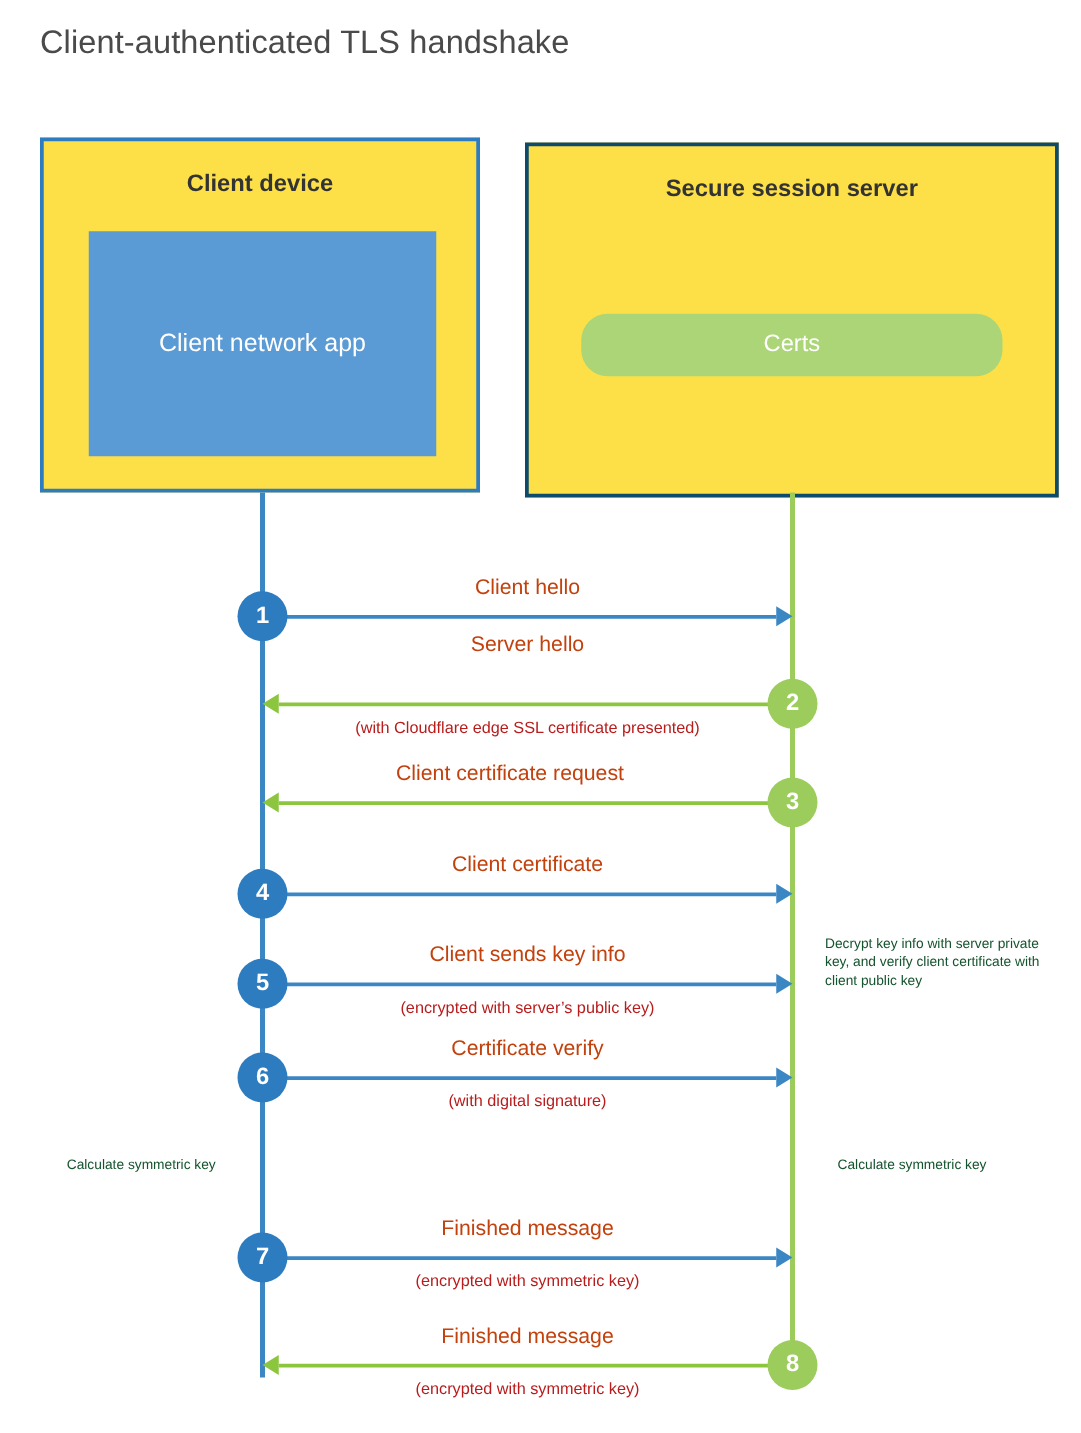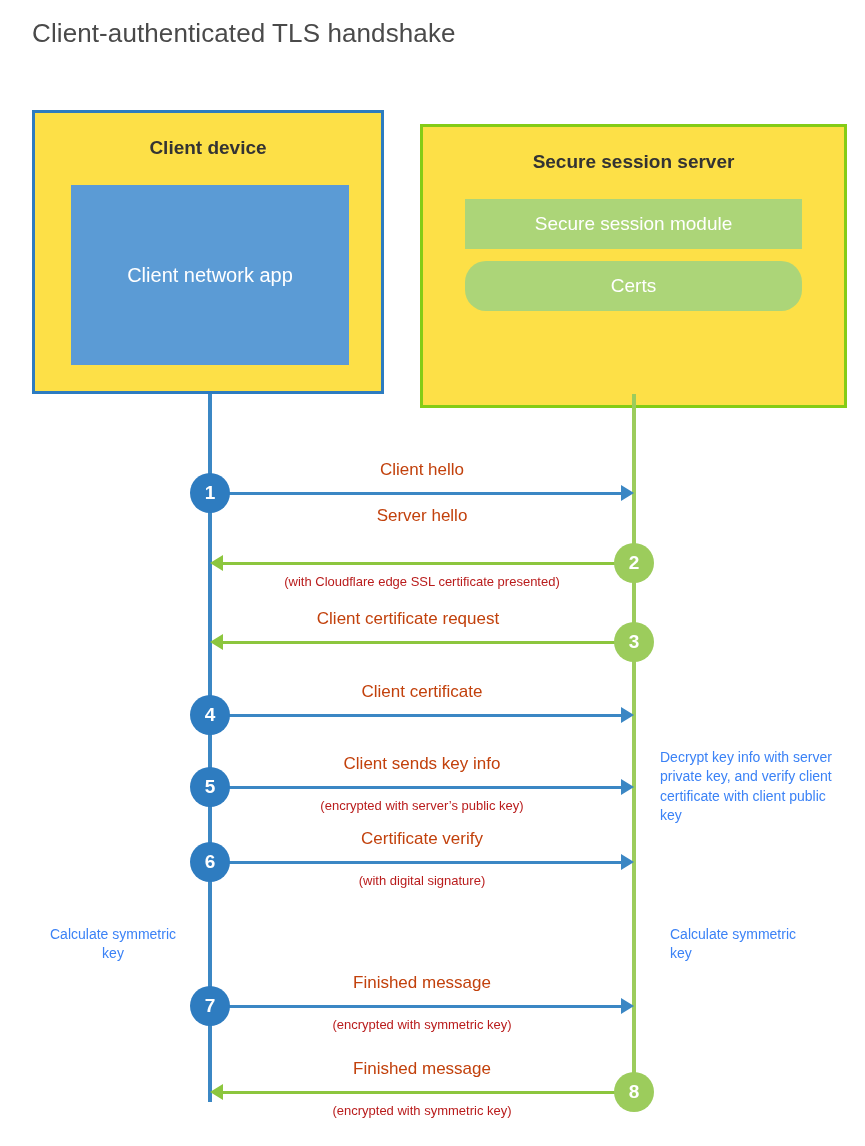--- a/index.html
+++ b/index.html
@@ -14,21 +14,21 @@
   
   .title {
     position:absolute; left:32px; top:18px;
     font-size:26px; font-weight:400; color:#4a4a4a;
     letter-spacing:0.1px; white-space:nowrap;
   }
 
   
   .panel { position:absolute; background:#fde047; }
   .panel-client { left:32px; top:110px; width:352px; height:284px; border:3px solid #2d7cc0; }
-  .panel-server { left:420px; top:124px; width:427px; height:284px; border:3px solid #84cc16; }
+  .panel-server { left:420px; top:114px; width:427px; height:284px; border:3px solid #0c4a6e; }
 
   .panel-title {
     position:absolute; left:0; right:0; top:24px;
     text-align:center; font-size:19px; font-weight:bold; color:#333333;
   }
 
   .client-app {
     position:absolute; left:36px; top:72px; width:278px; height:180px;
     background:#5b9bd5; color:#ffffff;
     display:flex; align-items:center; justify-content:center; text-align:center;
@@ -79,40 +79,39 @@
     position:absolute; text-align:center;
     font-size:17px; color:#c2410c; white-space:nowrap;
   }
   .msg-sub {
     position:absolute; text-align:center;
     font-size:13px; color:#b91c1c; white-space:nowrap;
   }
 
   
   .side-note {
-    position:absolute; font-size:14px; color:#3b82f6; line-height:1.38;
+    position:absolute; font-size:11px; color:#14532d; line-height:1.38;
   }
   .side-note.right-col { text-align:left; }
   .side-note.left-col  { text-align:center; }
 </style>
 </head>
 <body>
 
 <div id="canvas">
 
   <div class="title">Client-authenticated TLS handshake</div>
 
   <div class="panel panel-client">
     <div class="panel-title">Client device</div>
     <div class="client-app">Client network app</div>
   </div>
 
   <div class="panel panel-server">
     <div class="panel-title">Secure session server</div>
-    <div class="server-bar b0">Secure session module</div>
     <div class="server-bar b1">Certs</div>
   </div>
 
   <div class="lifeline lifeline-client"></div>
   <div class="lifeline lifeline-server"></div>
 
   <div id="messages">
       <div class="arrow-line blue" style="left: 210px; top: 491.5px; width: 411px;"></div>
       <div class="arrow-head right blue" style="top: 485px; left: 621px;"></div>
       <div class="step-circle blue" style="left: 190px; top: 473px;">1</div>

